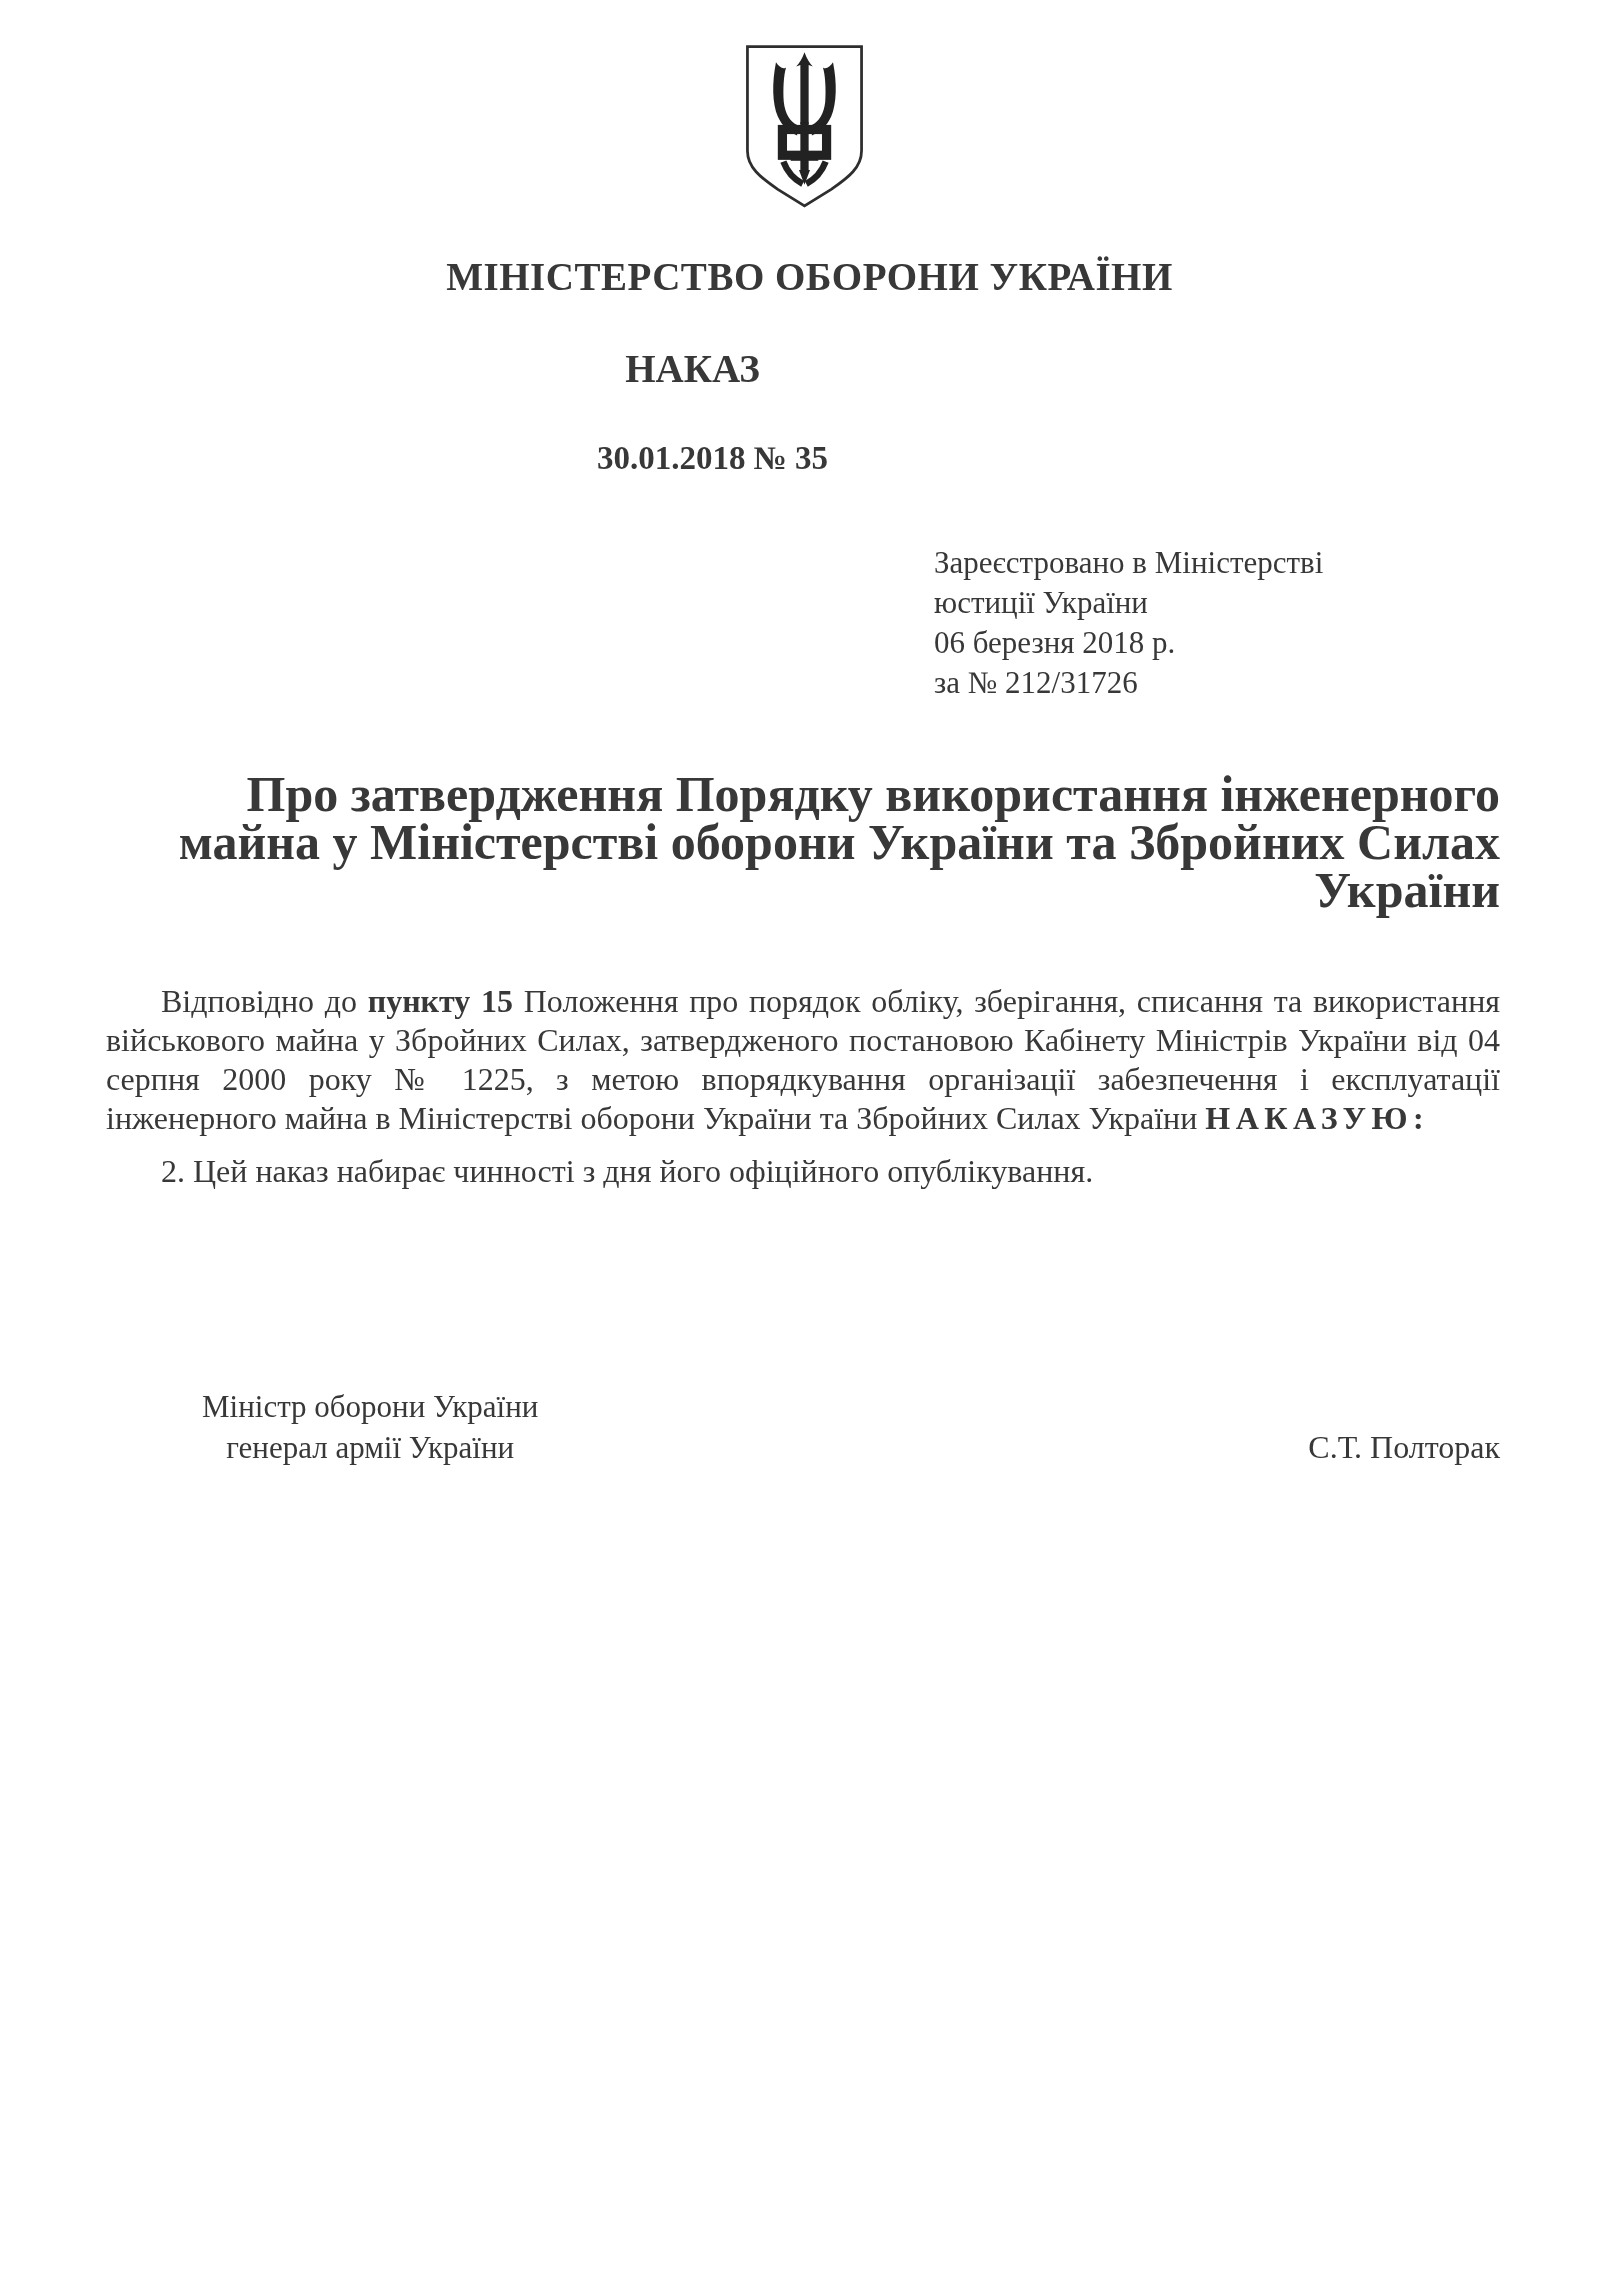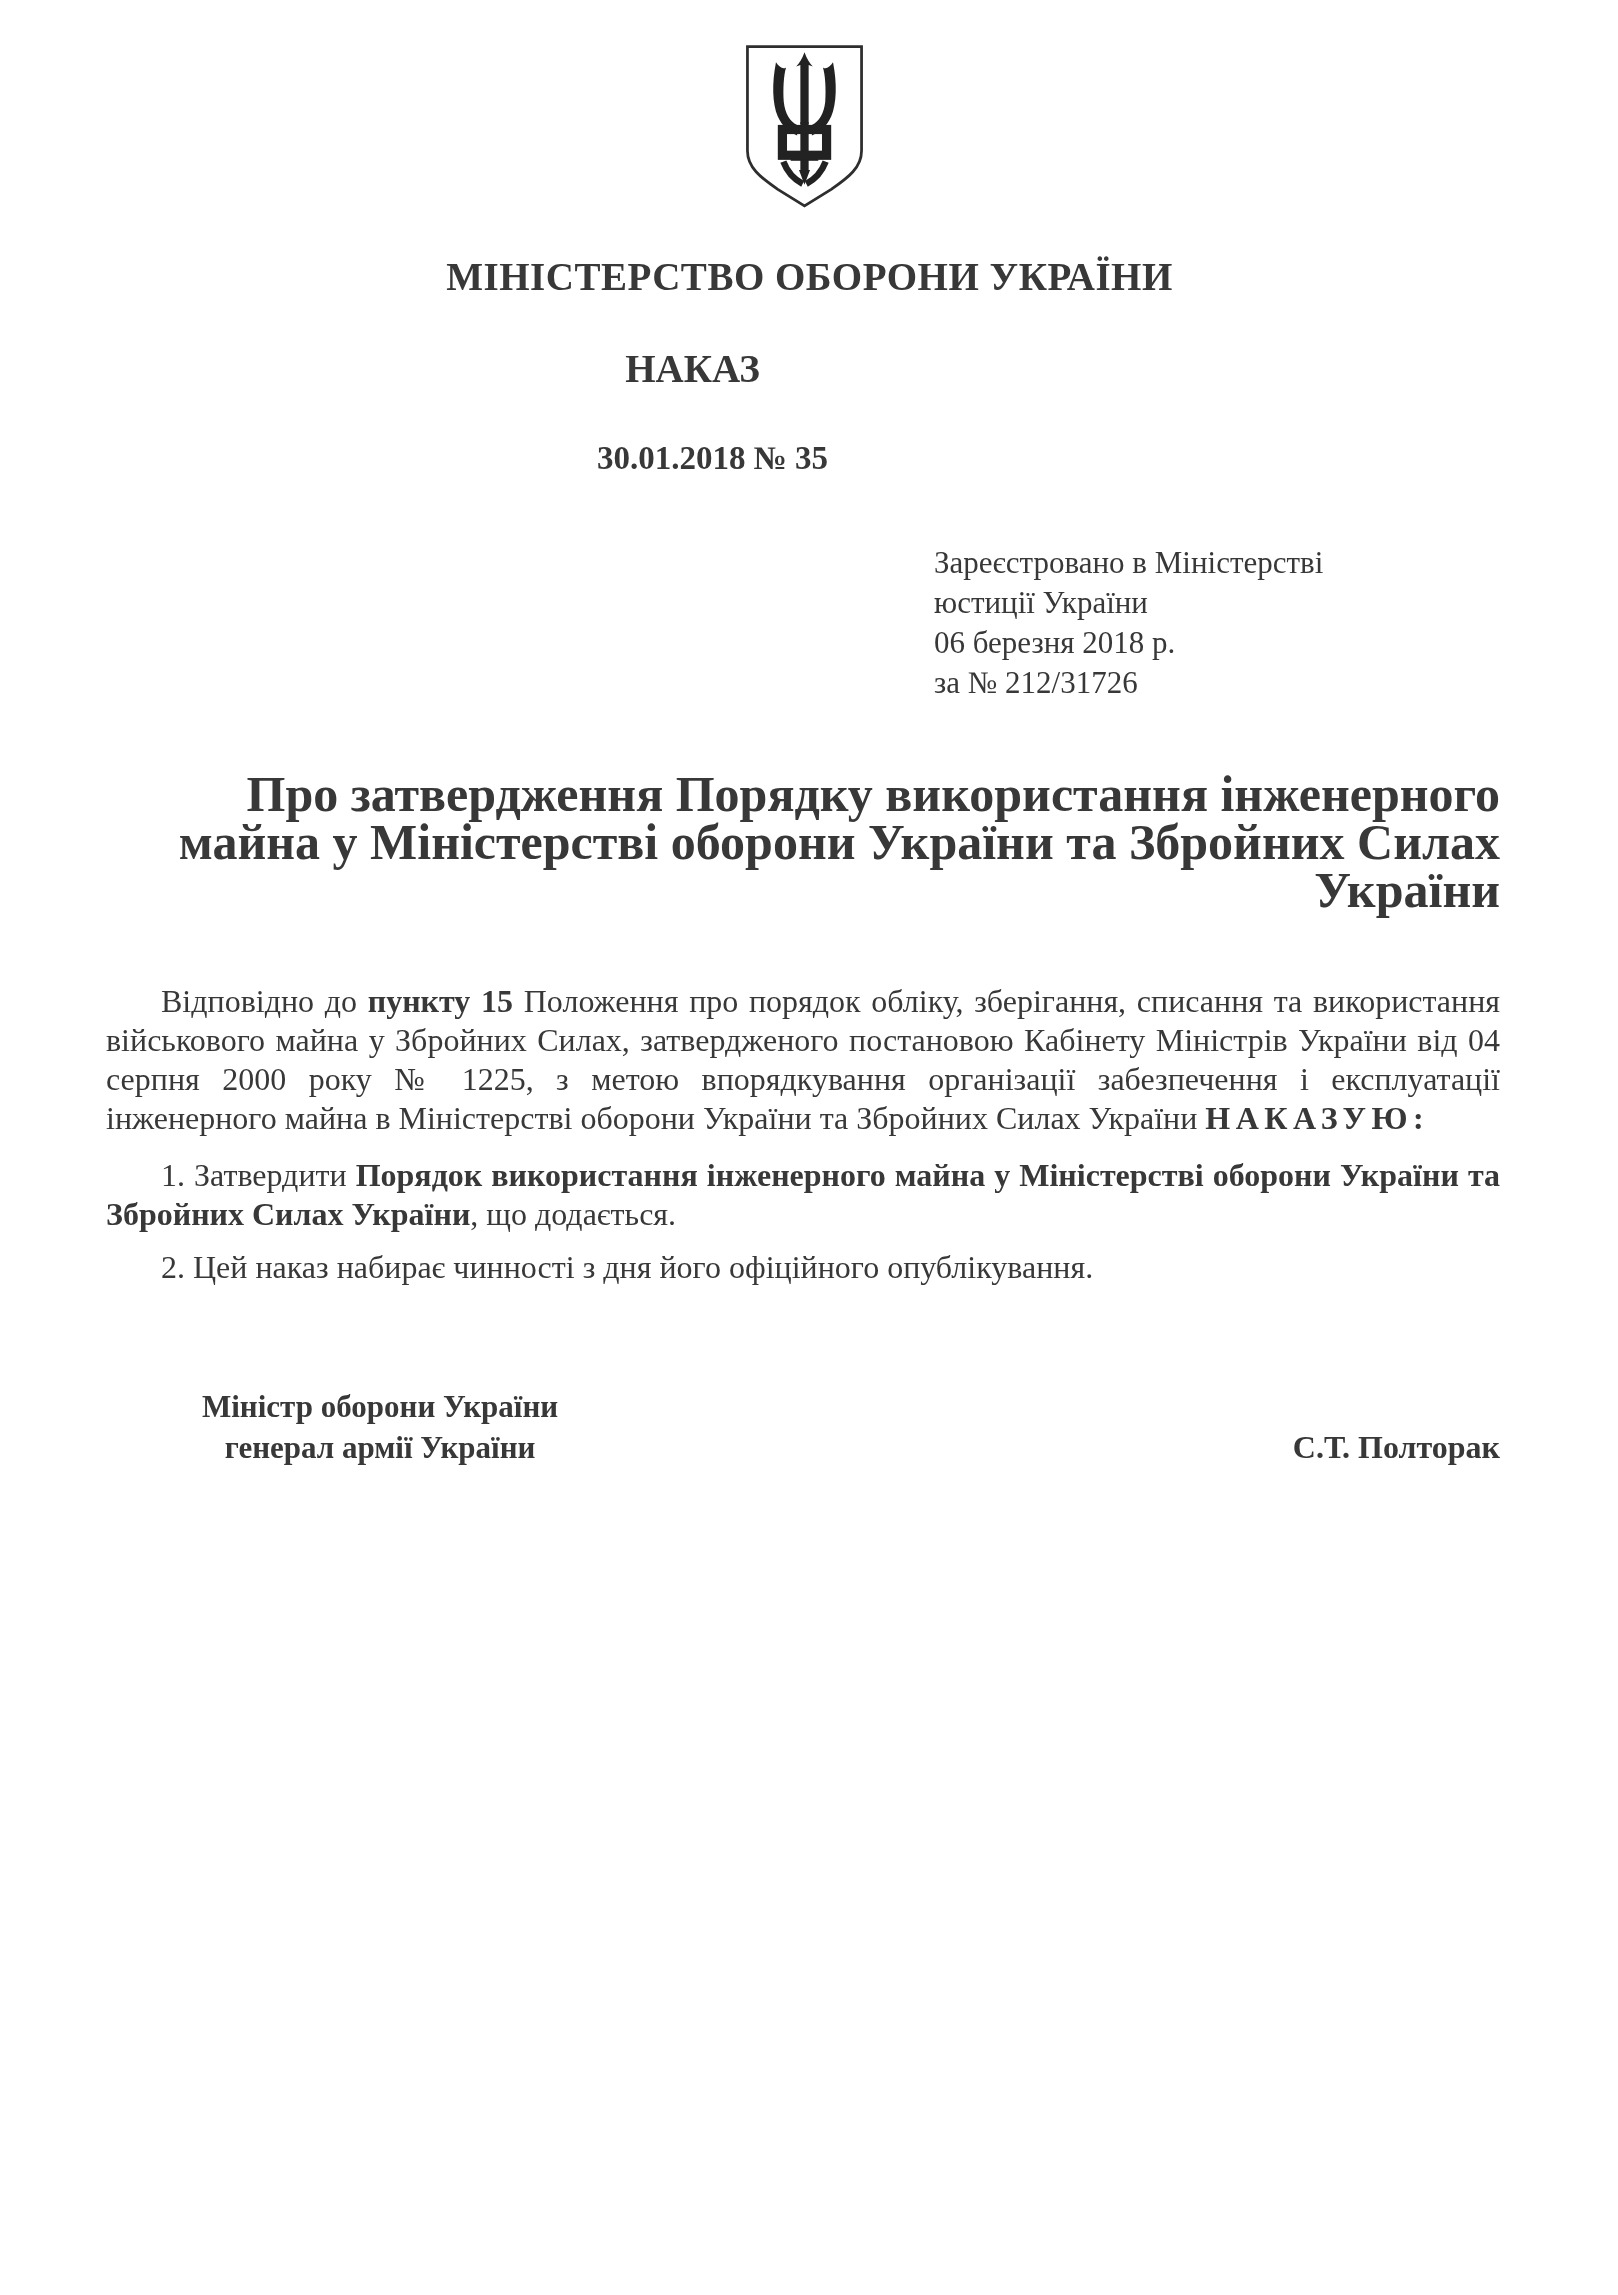--- a/index.html
+++ b/index.html
@@ -108,21 +108,21 @@
     letter-spacing: 5.5px;
   }
 
   
   .signature {
     position: absolute;
     left: 106px;
     top: 1386px;
     width: 1394px;
     font-size: 31px;
-    font-weight: bold;
+    font-weight: normal;
     line-height: 41px;
   }
   .sig-left {
     display: inline-block;
     margin-left: 96px;
     text-align: center;
   }
   .sig-name {
     position: absolute;
     right: 0;
@@ -177,21 +177,20 @@
 
   <div class="doc-title">
     <div>Про затвердження Порядку використання інженерного</div>
     <div>майна у Міністерстві оборони України та Збройних Силах</div>
     <div>України</div>
   </div>
 
   <div class="body-text">
     <p class="preamble"><span>Відповідно до </span><span class="b">пункту 15</span><span> Положення про порядок обліку, зберігання, списання та використання військового майна у Збройних Силах, затвердженого постановою Кабінету Міністрів України від 04 серпня 2000 року № 1225, з метою впорядкування організації забезпечення і експлуатації інженерного майна в Міністерстві оборони України та Збройних Силах України </span><span class="decree-word">НАКАЗУЮ:</span></p>
 
-    <p class="item-1"><span>1. Затвердити </span><span class="b">Порядок використання інженерного майна у Міністерстві оборони України та Збройних Силах України</span><span>, що додається.</span></p>
 
     <p class="item-2"><span>2. Цей наказ набирає чинності з дня його офіційного опублікування.</span></p>
   </div>
 
   <div class="signature">
     <div class="sig-left">
       <div>Міністр оборони України</div>
       <div>генерал армії України</div>
     </div>
     <div class="sig-name">С.Т. Полторак</div>

